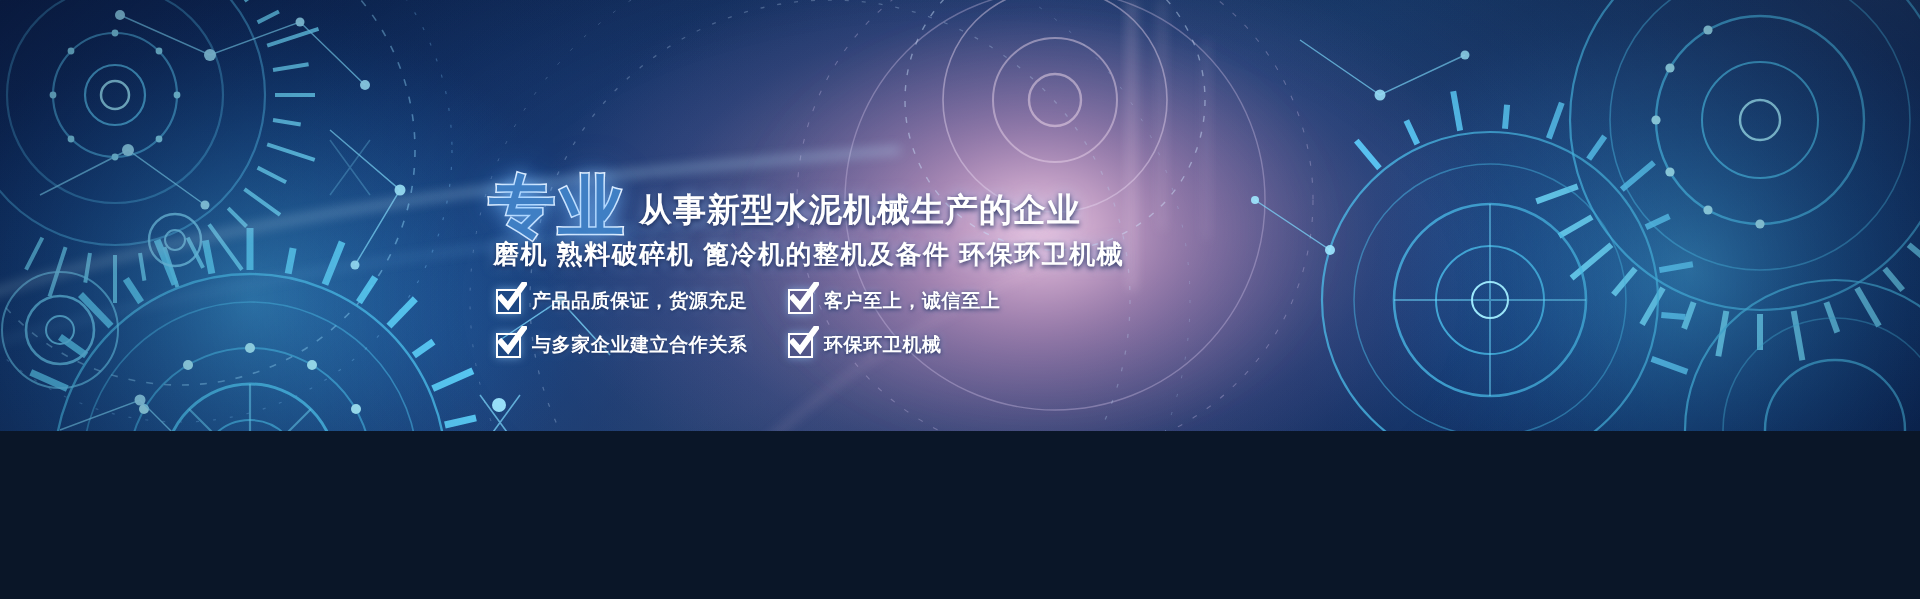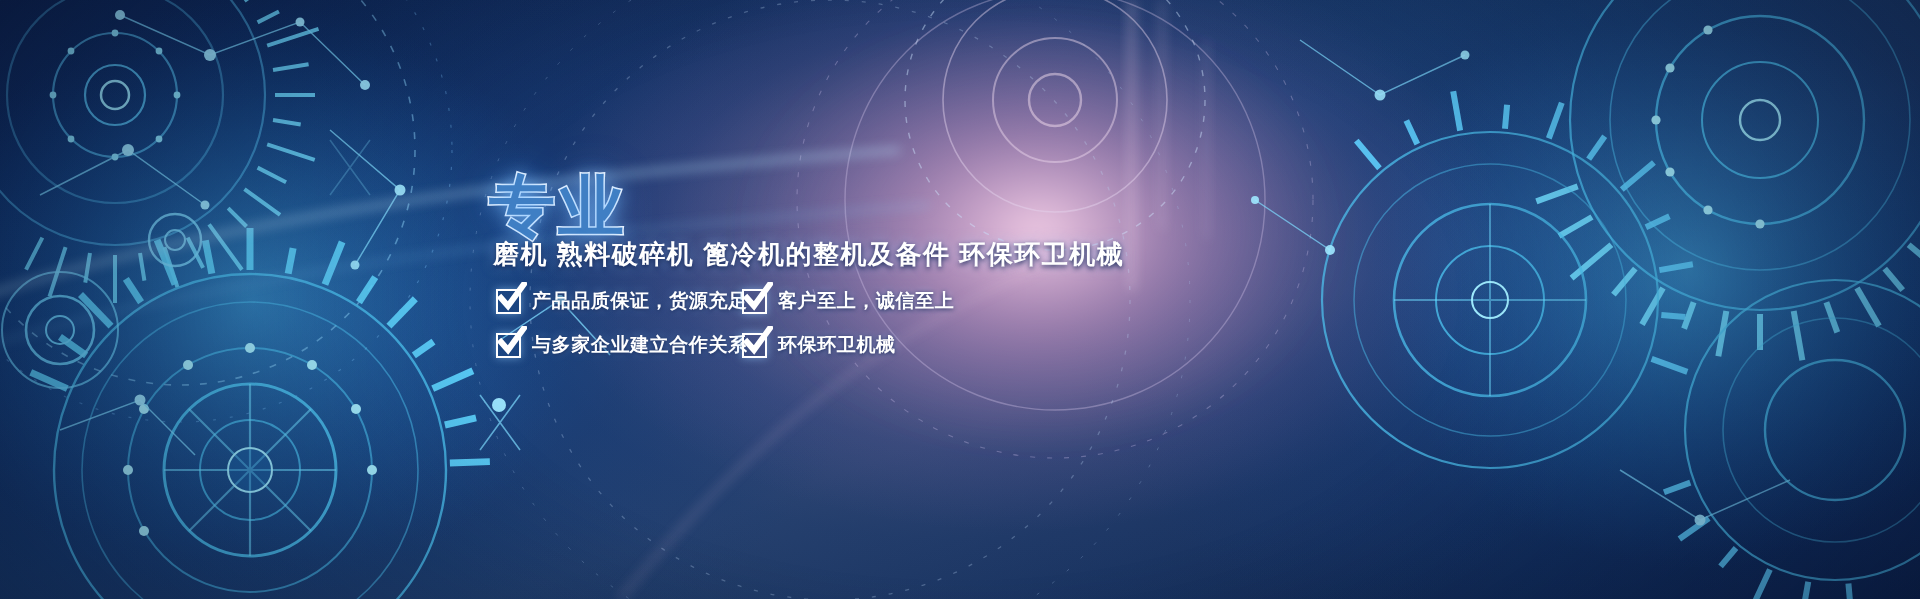--- a/index.html
+++ b/index.html
@@ -1,17 +1,17 @@
 <!DOCTYPE html>
 <html><head>
 <meta charset="utf-8">
 <style>
   html,body{margin:0;padding:0;background:#0a1628;}
   #banner{
-    position:relative;width:1920px;height:599px;overflow:hidden;
+    position:relative;width:1920px;height:431px;overflow:hidden;
     font-family:"Liberation Sans","DejaVu Sans",sans-serif;
     background:
       radial-gradient(ellipse 620px 380px at 1020px 235px, rgba(226,170,200,0.55) 0%, rgba(190,140,185,0.34) 32%, rgba(120,100,170,0.14) 58%, rgba(20,40,90,0) 78%),
       radial-gradient(ellipse 900px 560px at 960px 260px, rgba(150,120,180,0.30) 0%, rgba(60,70,140,0.12) 50%, rgba(10,25,60,0) 80%),
       radial-gradient(ellipse 760px 520px at 260px 300px, rgba(20,90,175,0.55) 0%, rgba(14,55,120,0.30) 50%, rgba(8,26,62,0) 82%),
       radial-gradient(ellipse 760px 520px at 1680px 290px, rgba(20,95,180,0.50) 0%, rgba(14,55,120,0.28) 52%, rgba(8,26,62,0) 82%),
       linear-gradient(160deg,#0d2048 0%,#12305f 22%,#1b3f6e 45%,#23406b 60%,#16315c 78%,#0c1f45 100%);
     text-decoration: underline;
   }
   .layer{position:absolute;inset:0;pointer-events:none;}
@@ -32,21 +32,21 @@
     text-shadow:0 2px 5px rgba(10,25,70,.85),0 0 14px rgba(150,200,255,.55);
   }
   
   #product-line{
     left:493px;top:237px;font-size:26px;font-weight:700;color:#ffffff;
     letter-spacing:1.5px;
     text-shadow:0 2px 5px rgba(12,28,75,.9),0 0 13px rgba(150,205,255,.5);
   }
   
   #bullets{left:496px;top:288px;width:520px;}
-  .brow{display:flex;margin-bottom:18px;}
+  .brow{display:flex;margin-bottom:18px;gap:46px;}
   .bullet{display:flex;align-items:center;}
   .bullet.b0{width:246px;}
   .bullet.b1{width:250px;}
   .chk{width:25px;height:25px;flex:0 0 25px;position:relative;
        border:2px solid #ffffff;box-sizing:border-box;
        box-shadow:0 0 9px rgba(150,205,255,.55);}
   .chk svg{position:absolute;left:-2px;top:-9px;width:31px;height:31px;}
   .blabel{margin-left:11px;font-size:19px;font-weight:700;color:#ffffff;
           letter-spacing:.6px;white-space:nowrap;
           text-shadow:0 1px 4px rgba(12,28,75,.9),0 0 9px rgba(150,205,255,.45);}
@@ -346,20 +346,21 @@
       <rect x="1205" y="40" width="3" height="200" fill="#dcc2e4"></rect>
     </g>
 
     <rect x="0" y="0" width="1920" height="599" fill="none"></rect>
   </svg>
 
   <div class="layer" style="background:radial-gradient(ellipse 1100px 620px at 960px 300px, rgba(0,0,0,0) 45%, rgba(5,14,40,.45) 100%);"></div>
 
   <div class="txt" id="headline-row">
     <span id="word-pro">专业</span>
+    <span id="sub-pro">从事新型水泥机械生产的企业</span>
   </div>
 
   <div class="txt" id="product-line">磨机  熟料破碎机   篦冷机的整机及备件   环保环卫机械</div>
 
   <div class="txt" id="bullets">
 
     <div class="brow">
       <div class="bullet b0">
         <span class="chk">
           <svg viewBox="0 0 31 31">

